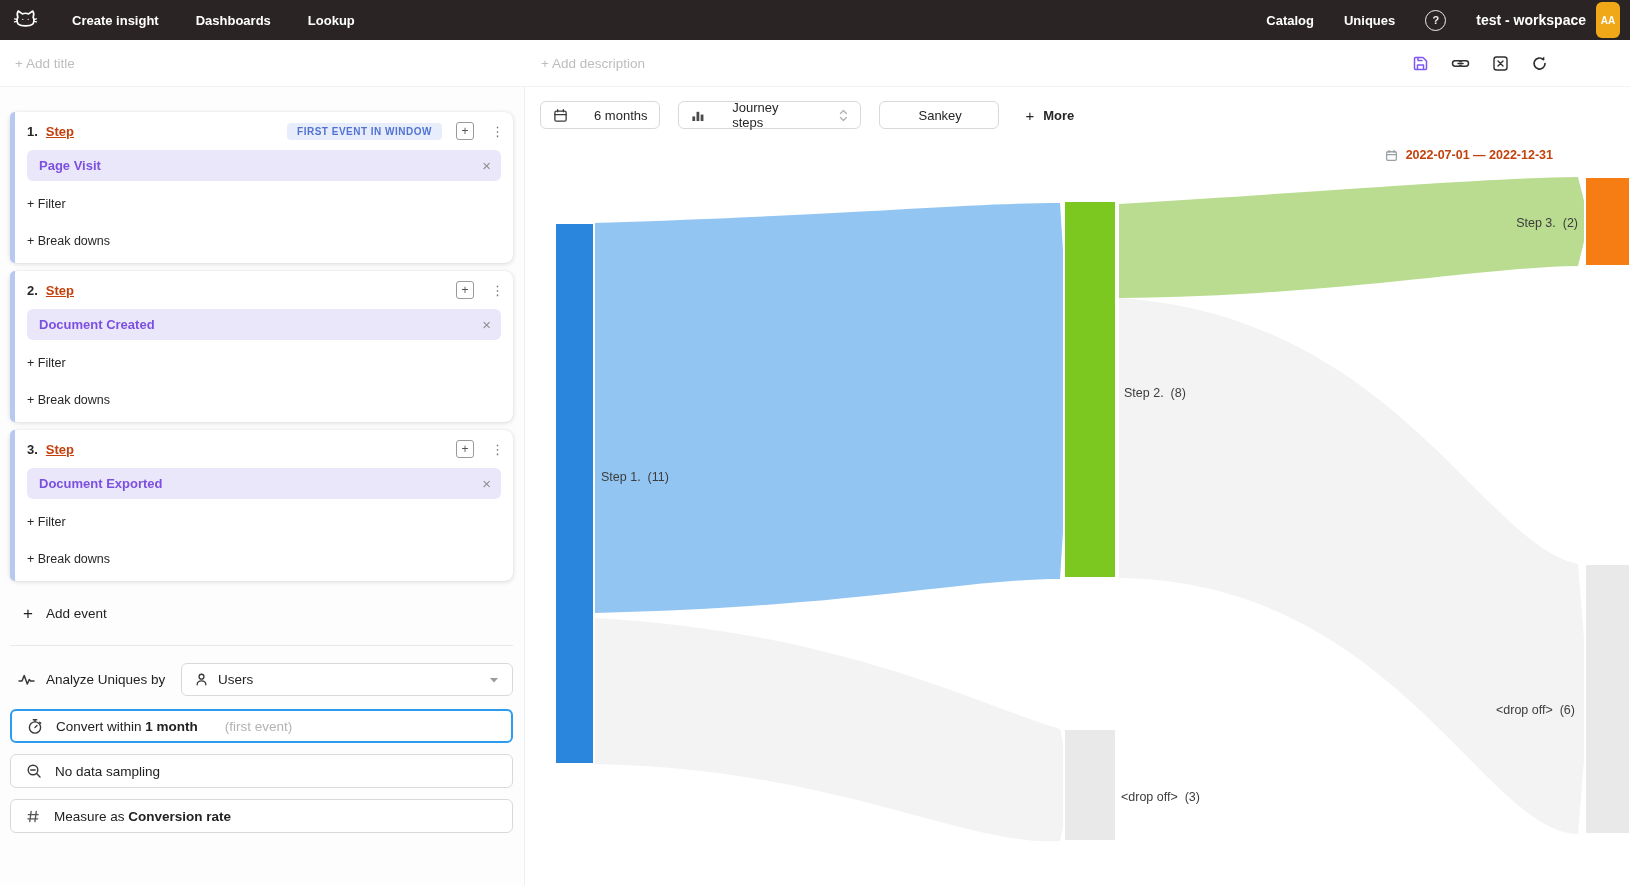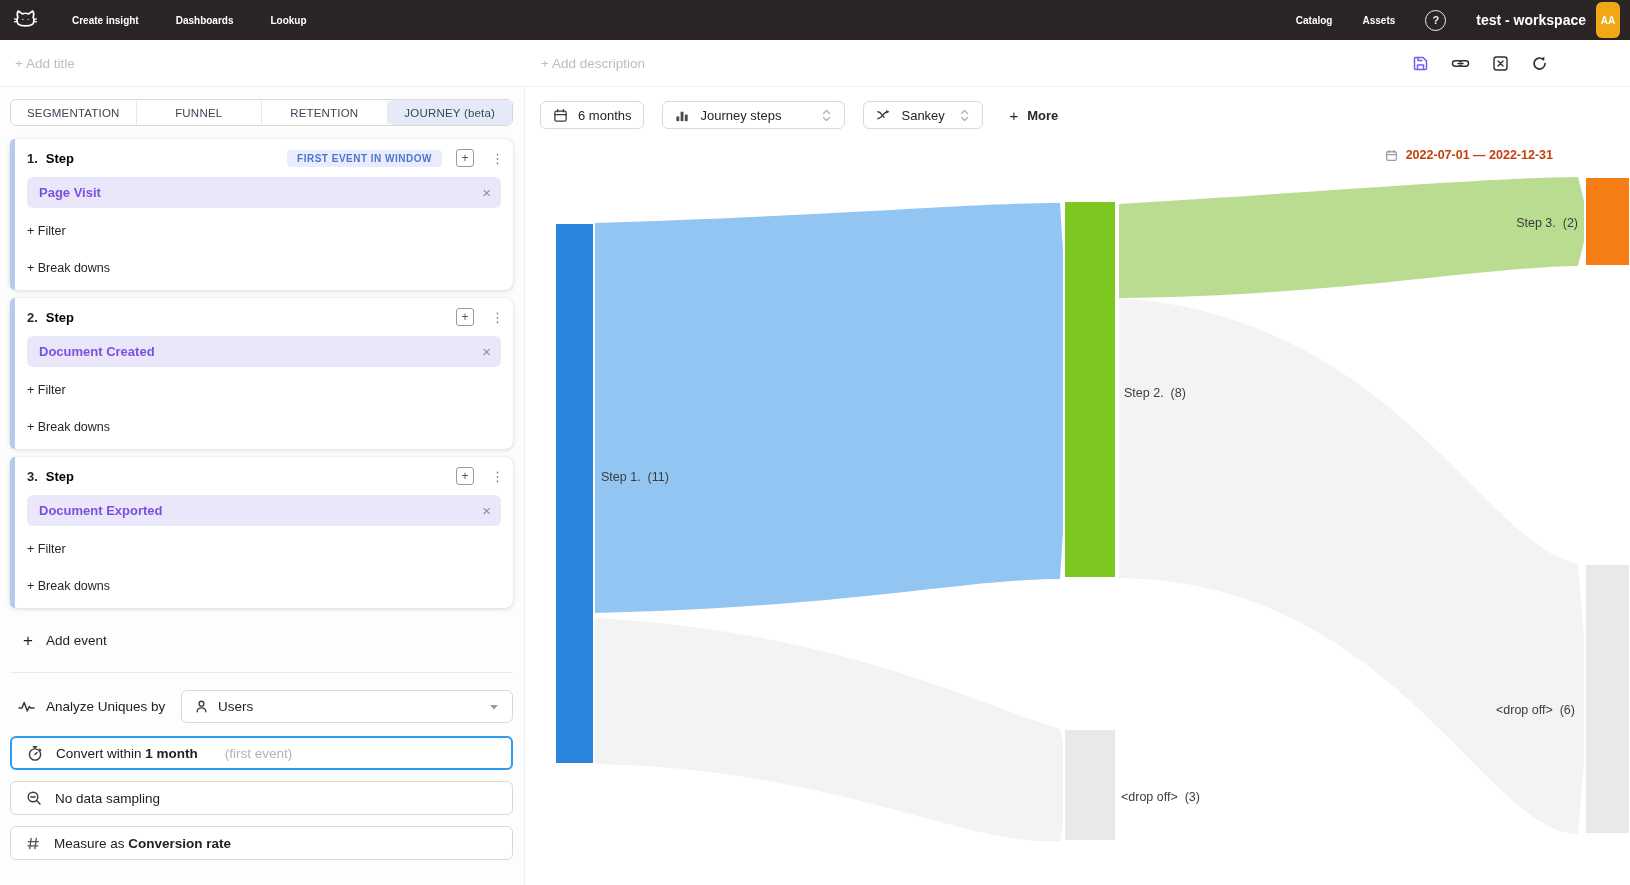--- a/index.html
+++ b/index.html
@@ -2,21 +2,21 @@
 <html><head>
 <meta charset="utf-8">
 <style>
   * { margin:0; padding:0; box-sizing:border-box; }
   html,body { width:1630px; height:885px; background:#fff; font-family:"Liberation Sans",sans-serif; overflow:hidden; }
 
   
   .topnav { position:relative; height:40px; background:#2a2524; display:flex; align-items:center; color:#fff; }
   .brand { margin-left:8px; width:34px; height:34px; display:flex; align-items:center; justify-content:center; }
   .topnav-items { display:flex; gap:37px; margin-left:30px; }
-  .topnav-item { font-size:10px; font-weight:600; color:#fff; cursor:pointer; }
+  .topnav-item { font-size:13px; font-weight:600; color:#fff; cursor:pointer; }
   .search-pill { position:absolute; left:584px; top:5px; width:347px; height:30px; background:#0b0b0b; border-radius:8px; display:flex; align-items:center; padding:0 13px; }
   .search-pill span { color:#9a9a9a; font-size:13px; }
   .topnav-right { position:absolute; right:10px; top:0; height:40px; display:flex; align-items:center; gap:30px; }
   .help-circle { width:21px; height:21px; border:1.6px solid #efefef; border-radius:50%; display:flex; align-items:center; justify-content:center; font-size:11px; font-weight:700; color:#efefef; }
   .workspace-group { display:flex; align-items:center; gap:10px; }
   .workspace-name { font-size:14px; font-weight:700; }
   .avatar { width:24px; height:36px; border-radius:6px; display:flex; align-items:center; justify-content:center; font-size:10px; font-weight:700; color:#fff; }
 
   
   .secondary { position:relative; height:46px; display:flex; align-items:center; }
@@ -35,21 +35,21 @@
   .tab { flex:1; display:flex; align-items:center; justify-content:center; font-size:11.5px; color:#3c4655; letter-spacing:.2px; border-right:1px solid #e9e9e9; cursor:pointer; }
   .tab:last-child { border-right:none; }
   .tab.selected { background:#e5eaf8; border-radius:5px; border-right:none; }
 
   
   .step-card { position:relative; background:#fff; border-radius:8px; margin-top:8px; padding:10px 12px 8px 17px; box-shadow:0 1px 5px rgba(0,0,0,.14), 0 0 1px rgba(0,0,0,.1); }
   .step-card.first { margin-top:13px; }
   .step-card::before { content:""; position:absolute; left:0; top:0; bottom:0; width:5px; background:#b7c8f1; border-radius:8px 0 0 8px; }
   .step-header { display:flex; align-items:center; height:18px; }
   .step-index { font-size:13px; font-weight:700; color:#262626; }
-  .step-title { font-size:13px; font-weight:700; color:#000000; margin-left:8px; }
+  .step-title { font-size:13px; font-weight:700; color:#c2410c; margin-left:8px;text-decoration:underline; }
   .badge { margin-left:auto; background:#e7edfb; color:#5273d2; font-size:10px; font-weight:600; letter-spacing:.5px; padding:3px 10px; border-radius:4px; }
   .plusbox { width:18px; height:18px; border:1px solid #9a9a9a; border-radius:3px; display:flex; align-items:center; justify-content:center; color:#555; font-size:12px; line-height:1; margin-left:16px; cursor:pointer; }
   .badge + .plusbox { margin-left:14px; }
   .step-header .spacer { margin-left:auto; }
   .kebab { margin-left:17px; color:#707070; font-size:13px; width:10px; text-align:center; cursor:pointer; }
   .event-pill { margin-top:10px; background:#ebe7fa; border-radius:6px; height:31px; display:flex; align-items:center; padding:0 10px 0 12px; }
   .event-name { color:#7b50e0; font-weight:700; font-size:13px; }
   .pill-close { margin-left:auto; color:#8f8f8f; font-size:15px; cursor:pointer; }
   .addlink { font-size:12.5px; color:#262626; cursor:pointer; }
   .addlink.filter { margin-top:16px; }
@@ -66,21 +66,21 @@
   .users-select { margin-left:auto; width:332px; height:33px; border:1px solid #d9d9d9; border-radius:6px; background:#fff; display:flex; align-items:center; padding:0 12px; gap:9px; font-size:13.5px; color:#222; cursor:pointer; }
   .users-select .caret { margin-left:auto; }
 
   .option-box { margin-top:11px; height:34px; border:1px solid #d9d9d9; border-radius:6px; background:#fff; display:flex; align-items:center; gap:13px; padding:0 15px; font-size:13.5px; color:#222; }
   .option-box.active { border:2px solid #2d9bf0; margin-top:13px; }
   .muted { color:#b3b3b3; margin-left:14px; }
   .bold { font-weight:700; }
 
   
   .chart-toolbar { display:flex; align-items:center; gap:18px; }
-  .tool-btn { height:28px; border:1px solid #d9d9d9; border-radius:6px; background:#fff; display:flex; align-items:center; gap:10px; padding:0 12px; font-size:13px; color:#262626; cursor:pointer; }
+  .tool-btn { height:28px; border:1px solid #d9d9d9; border-radius:6px; background:#fff; display:flex; align-items:center; gap:26px; padding:0 12px; font-size:13px; color:#262626; cursor:pointer; }
   .tool-select { justify-content:flex-start; }
   .tool-select .chevrons { margin-left:auto; }
   .w-journey { width:183px; }
   .w-sankey { width:120px; }
   .more-btn { display:flex; align-items:center; gap:9px; margin-left:8px; cursor:pointer; }
   .more-plus { font-size:15px; color:#262626; }
   .more-label { font-size:13px; font-weight:600; color:#262626; }
 
   .date-row { margin-top:18px; display:flex; justify-content:flex-end; align-items:center; gap:8px; padding-right:77px; height:16px; }
   .date-range { font-size:12.5px; font-weight:600; color:#c2410c; }
@@ -103,21 +103,21 @@
       <path d="M21.8 13.2 L19.8 12.8" stroke-width="1.1"></path>
     </svg>
   </div>
   <div class="topnav-items">
     <div class="topnav-item">Create insight</div>
     <div class="topnav-item">Dashboards</div>
     <div class="topnav-item">Lookup</div>
   </div>
   <div class="topnav-right">
     <div class="topnav-item">Catalog</div>
-    <div class="topnav-item">Assets</div>
+    <div class="topnav-item">Uniques</div>
     <div class="help-circle">?</div>
     <div class="workspace-group">
       <span class="workspace-name">test - workspace</span>
       <span class="avatar" style="background:#f0a818;">AA</span>
     </div>
   </div>
 </div>
 
 <div class="secondary">
   <div class="add-title">+ Add title</div>
@@ -142,26 +142,20 @@
       <path d="M14 8.5 a5.5 5.5 0 1 1 -1.7 -3.95"></path>
       <path d="M13.2 1.6 L13.4 5 L10.2 4.4" fill="#2f2f2f" stroke="none"></path>
     </svg>
   </div>
 </div>
 
 <div class="content">
 
   <div class="left-panel">
 
-    <div class="tabbar">
-      <div class="tab">SEGMENTATION</div>
-      <div class="tab">FUNNEL</div>
-      <div class="tab">RETENTION</div>
-      <div class="tab selected">JOURNEY (beta)</div>
-    </div>
 
     <div class="step-card first">
       <div class="step-header">
         <span class="step-index">1.</span>
         <span class="step-title">Step</span>
         <span class="badge">FIRST EVENT IN WINDOW</span>
         <span class="plusbox">+</span>
         <span class="kebab">⋮</span>
       </div>
       <div class="event-pill">

